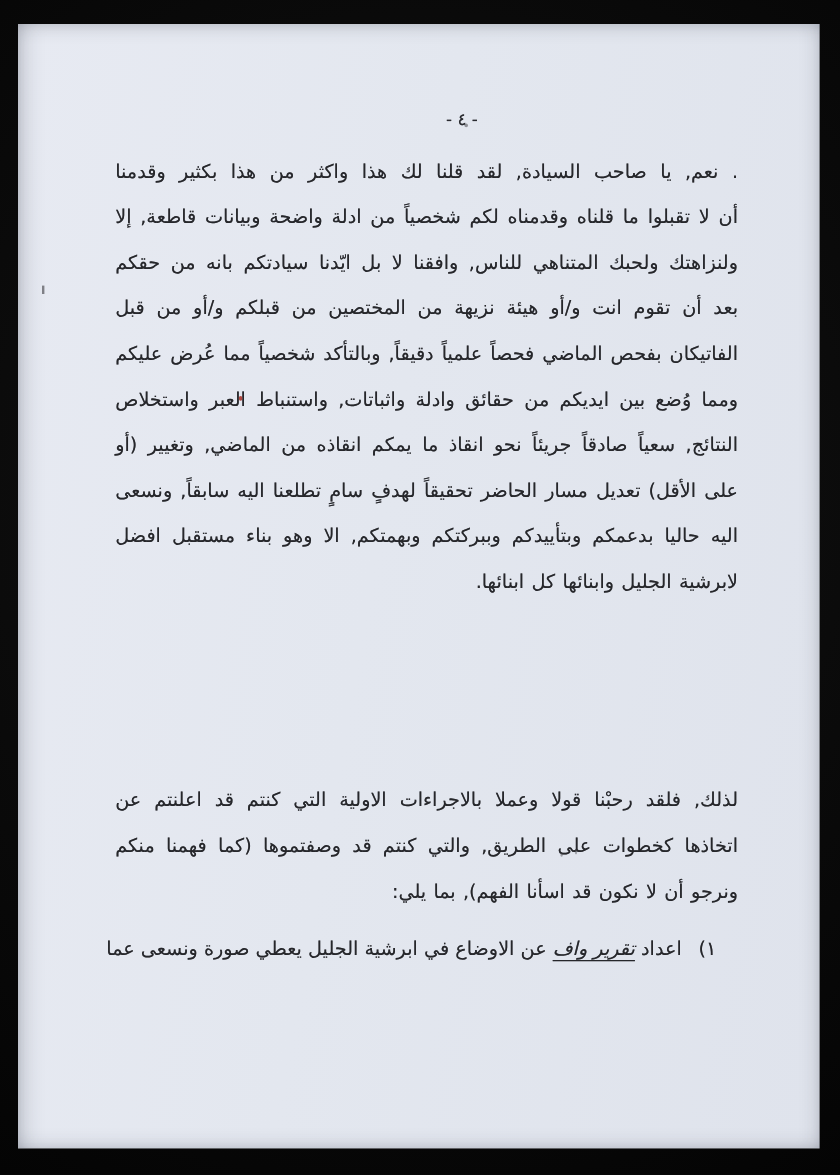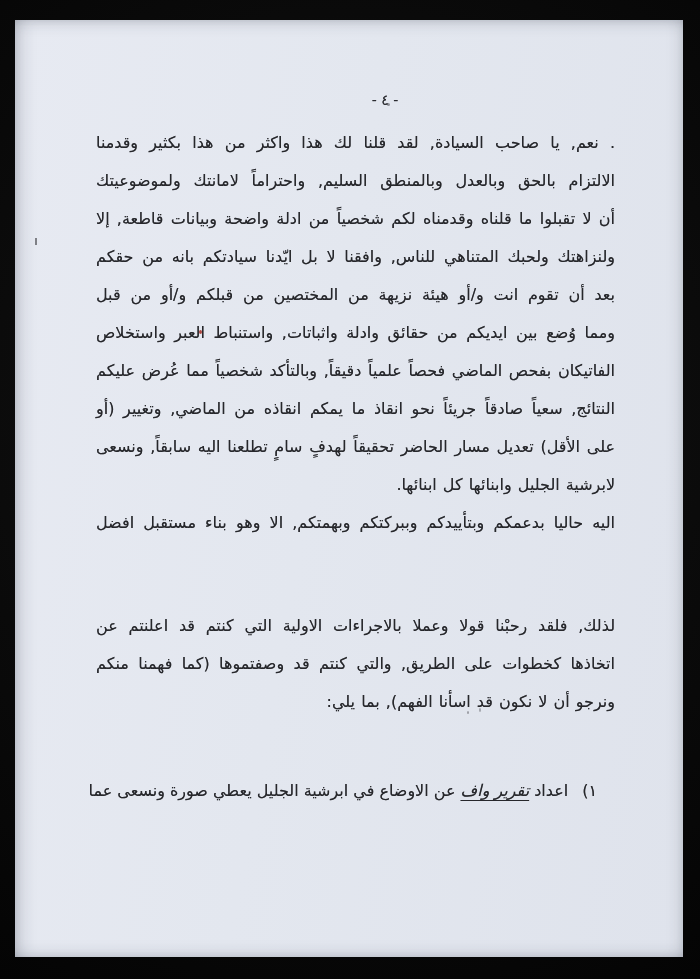--- a/index.html
+++ b/index.html
@@ -40,21 +40,21 @@
     position: absolute;
     right: 68px; left: 47px;
     direction: rtl;
     font-size: 16px;
     line-height: 38px;
     color: #26272b;
     text-shadow: 0 0 0.5px rgba(38,39,43,0.55);
     word-spacing: 1px;
   }
   .p1 { top: 104px; }
-  .p2 { top: 587px; }
+  .p2 { top: 628px; }
   .line {
     text-align: justify;
     text-align-last: justify;
     margin-left: 34px;
   }
   .line.last { text-align-last: right; }
   .numbered-item {
     position: absolute;
     top: 752px;
     right: 86px; left: 47px;
@@ -107,30 +107,29 @@
 </head>
 <body>
 
 <div id="screen">
   <div class="paper">
 
     <div class="page-number">- ٤ -</div>
 
     <div class="text-block p1">
       <div class="line">. نعم, يا صاحب السيادة, لقد قلنا لك هذا واكثر من هذا بكثير وقدمنا</div>
-      <div class="line">الالتزام بالحق وبالعدل وبالمنطق السليم, واحتراماً لامانتك ولموضوعيتك</div>
       <div class="line">أن لا تقبلوا ما قلناه وقدمناه لكم شخصياً من ادلة واضحة وبيانات قاطعة, إلا</div>
       <div class="line">ولنزاهتك ولحبك المتناهي للناس, وافقنا لا بل ايّدنا سيادتكم بانه من حقكم</div>
       <div class="line">بعد أن تقوم انت و/أو هيئة نزيهة من المختصين من قبلكم و/أو من قبل</div>
+      <div class="line">الفاتيكان بفحص الماضي فحصاً علمياً دقيقاً, وبالتأكد شخصياً مما عُرض عليكم</div>
       <div class="line">ومما وُضع بين ايديكم من حقائق وادلة واثباتات, واستنباط العبر واستخلاص</div>
-      <div class="line">الفاتيكان بفحص الماضي فحصاً علمياً دقيقاً, وبالتأكد شخصياً مما عُرض عليكم</div>
       <div class="line">النتائج, سعياً صادقاً جريئاً نحو انقاذ ما يمكم انقاذه من الماضي, وتغيير (أو</div>
       <div class="line">على الأقل) تعديل مسار الحاضر تحقيقاً لهدفٍ سامٍ تطلعنا اليه سابقاً, ونسعى</div>
+      <div class="line">اليه حاليا بدعمكم وبتأييدكم وببركتكم وبهمتكم, الا وهو بناء مستقبل افضل</div>
       <div class="line last">لابرشية الجليل وابنائها كل ابنائها.</div>
-      <div class="line">اليه حاليا بدعمكم وبتأييدكم وببركتكم وبهمتكم, الا وهو بناء مستقبل افضل</div>
     </div>
 
     <div class="text-block p2">
       <div class="line">لذلك, فلقد رحبْنا قولا وعملا بالاجراءات الاولية التي كنتم قد اعلنتم عن</div>
       <div class="line">اتخاذها كخطوات على الطريق, والتي كنتم قد وصفتموها (كما فهمنا منكم</div>
       <div class="line last">ونرجو أن لا نكون قد اسأنا الفهم), بما يلي:</div>
     </div>
 
     <div class="numbered-item">
       <span>١)</span>

